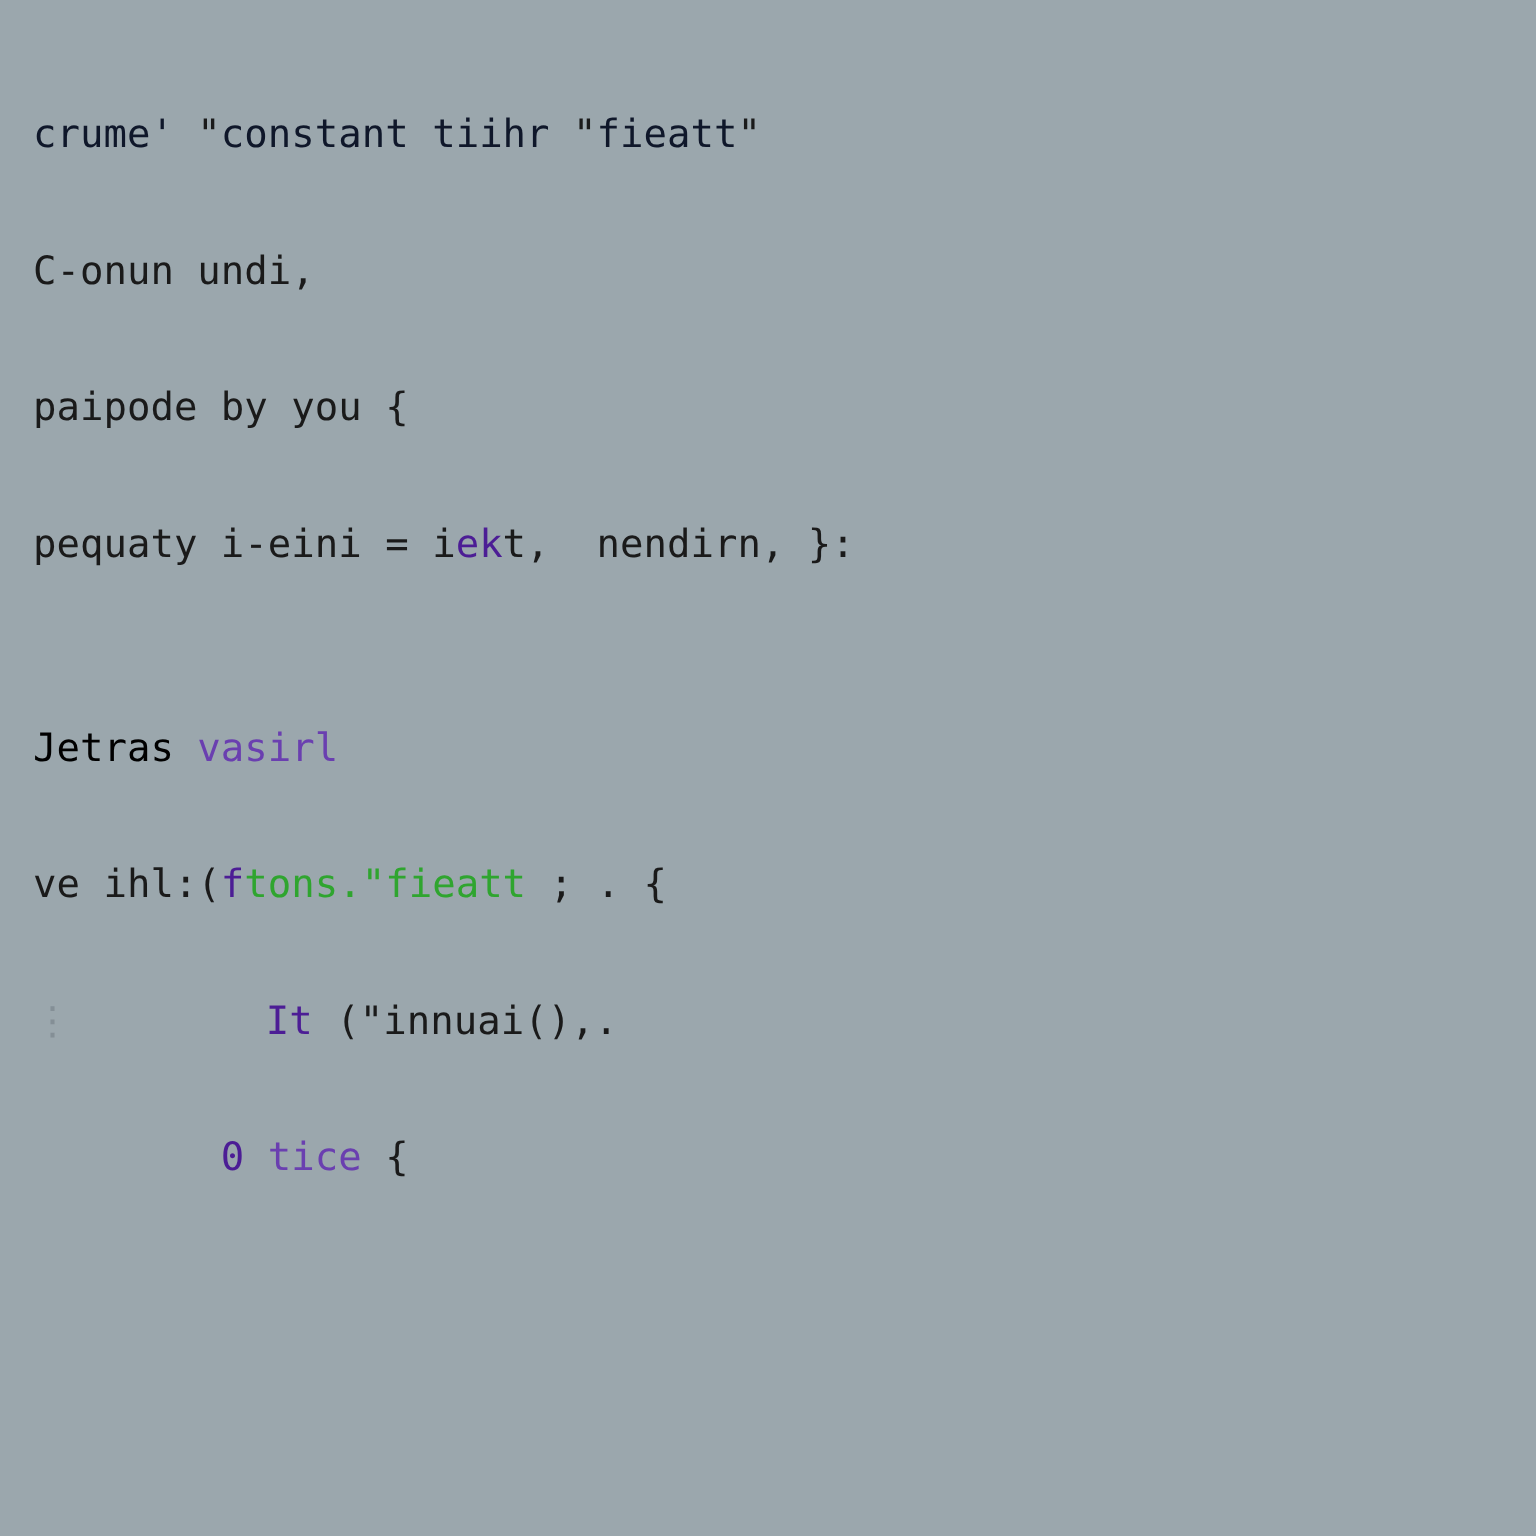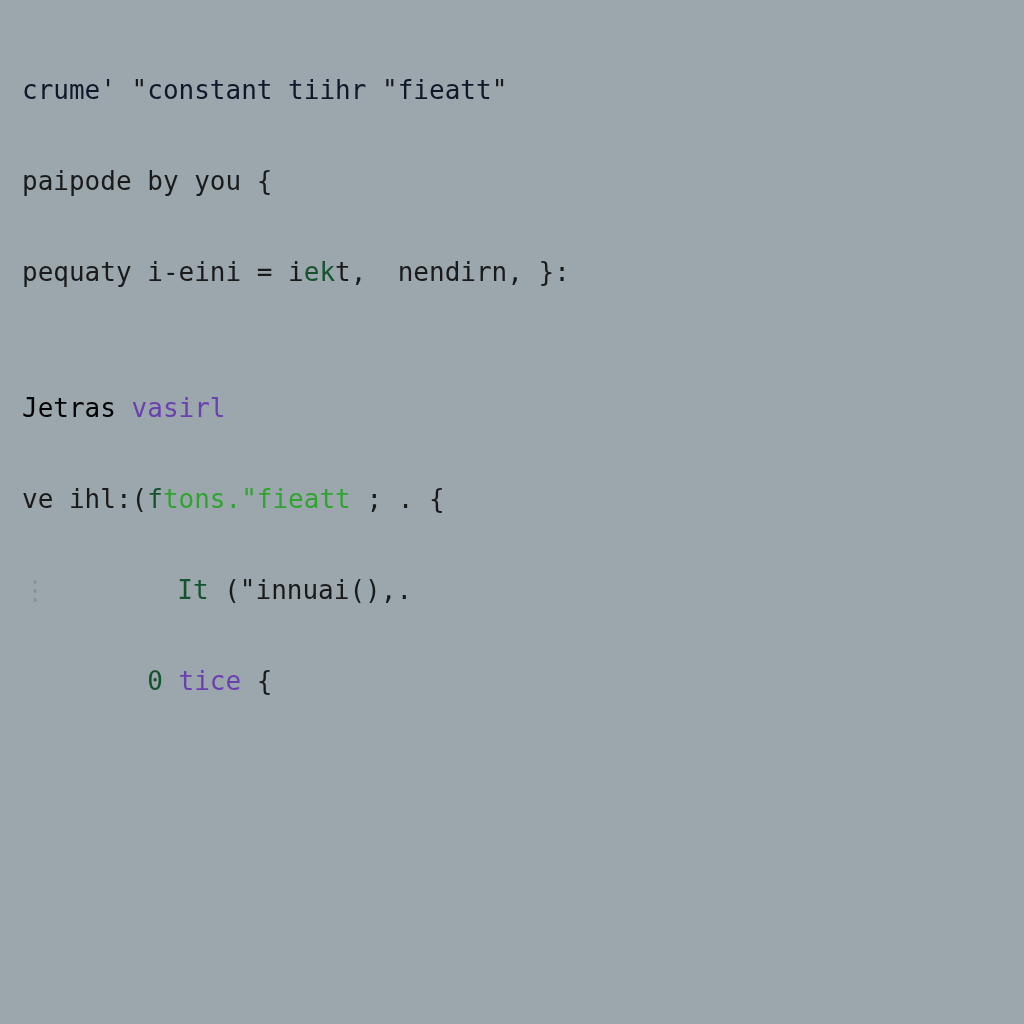--- a/index.html
+++ b/index.html
@@ -17,31 +17,32 @@
   .editor {
     padding: 22px 22px;
     white-space: pre;
   }
   .line { display: block; }
   .tok-blue   { color: #0f172a; }
   .tok-orange { color: #000000; }
   .tok-purple { color: #6a3fb0; }
   .tok-green  { color: #2fa52f; }
   .tok-black  { color: #1a1a1a; }
-  .tok-gray   { color: #14532d; margin-top: 34px; }
+  .tok-gray   { color: #4c1d95; margin-top: 34px; }
   .faint-dots {
     color: rgba(90,100,110,0.35);
     letter-spacing: 2px;
   }
 </style>
 </head>
 <body>
 
 <div class="editor">
 <span class="line"><span class="tok-blue">crume'</span><span class="tok-black"> "</span><span class="tok-blue">constant tiihr</span><span class="tok-black"> "</span><span class="tok-blue">fieatt</span><span class="tok-black">"</span></span>
+<span class="line"><span class="tok-black">C-onun undi,</span></span>
 <span class="line"><span class="tok-black">paipode by you {</span></span>
 <span class="line"><span class="tok-black">pequaty i-eini = i</span><span class="tok-gray">ek</span><span class="tok-black">t,  nendirn, }:</span></span>
 <span class="line"><span class="tok-black"></span></span>
 <span class="line"><span class="tok-orange">Jetras</span><span class="tok-purple"> vasirl</span></span>
 <span class="line"><span class="tok-black">ve ihl:(</span><span class="tok-gray">f</span><span class="tok-green">tons."fieatt</span><span class="tok-black"> ; . {</span></span>
 <span class="line"><span class="faint-dots">⋮ </span><span class="tok-black">       </span><span class="tok-gray">It</span><span class="tok-black"> ("innuai(),.</span></span>
 <span class="line"><span class="tok-black">        </span><span class="tok-gray">0 </span><span class="tok-purple">tice</span><span class="tok-black"> {</span></span>
 <span class="line"></span>
 
 

